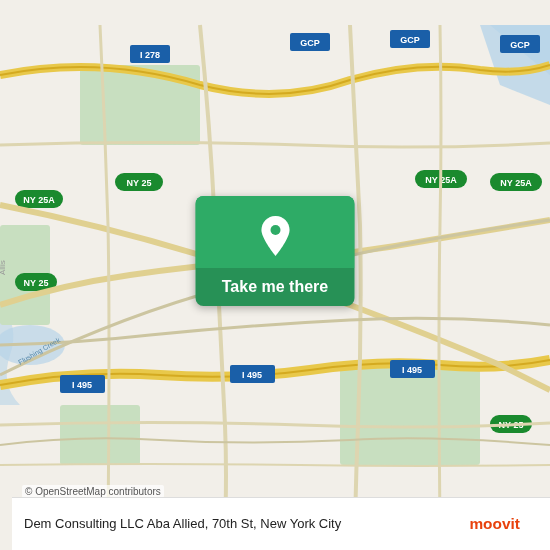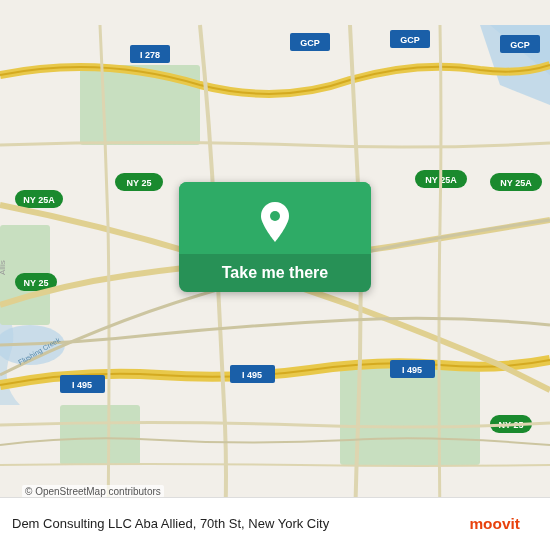--- a/index.html
+++ b/index.html
@@ -22,21 +22,21 @@
     
     #map-svg {
       position: absolute;
       top: 0; left: 0;
       width: 100%; height: 100%;
     }
 
     
     #info-bar {
       position: absolute;
-      bottom: 0; left: 0; right: 0;
+      bottom: 0; left: 12px; right: 0;
       background: white;
       padding: 10px 12px 12px 12px;
       border-top: 1px solid #ddd;
       display: flex;
       align-items: center;
       justify-content: space-between;
     }
 
     #location-text {
       font-size: 13px;
@@ -62,29 +62,29 @@
       font-size: 10px;
       color: #555;
       background: rgba(255,255,255,0.7);
       padding: 1px 3px;
       border-radius: 2px;
     }
 
     
     #take-me-there-btn {
       position: absolute;
-      top: 182px;
+      top: 196px;
       left: 50%;
       transform: translateX(-50%);
       background: #2eab66;
       border: none;
       border-radius: 8px;
       padding: 0;
       cursor: pointer;
-      width: 192px;
+      width: 159px;
       overflow: hidden;
       box-shadow: 0 2px 8px rgba(0,0,0,0.3);
     }
 
     #btn-icon-area {
       background: #2eab66;
       padding: 18px 0 10px 0;
       display: flex;
       justify-content: center;
       align-items: center;

